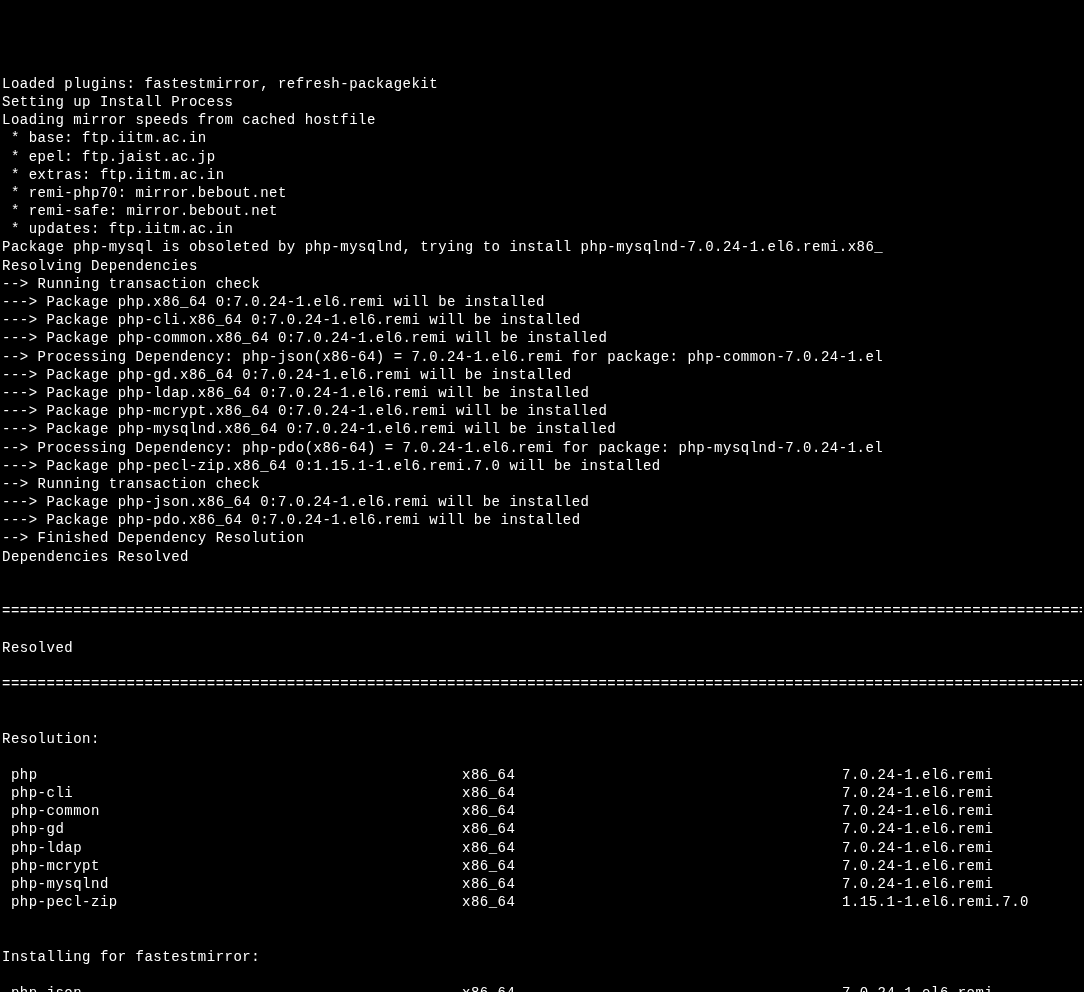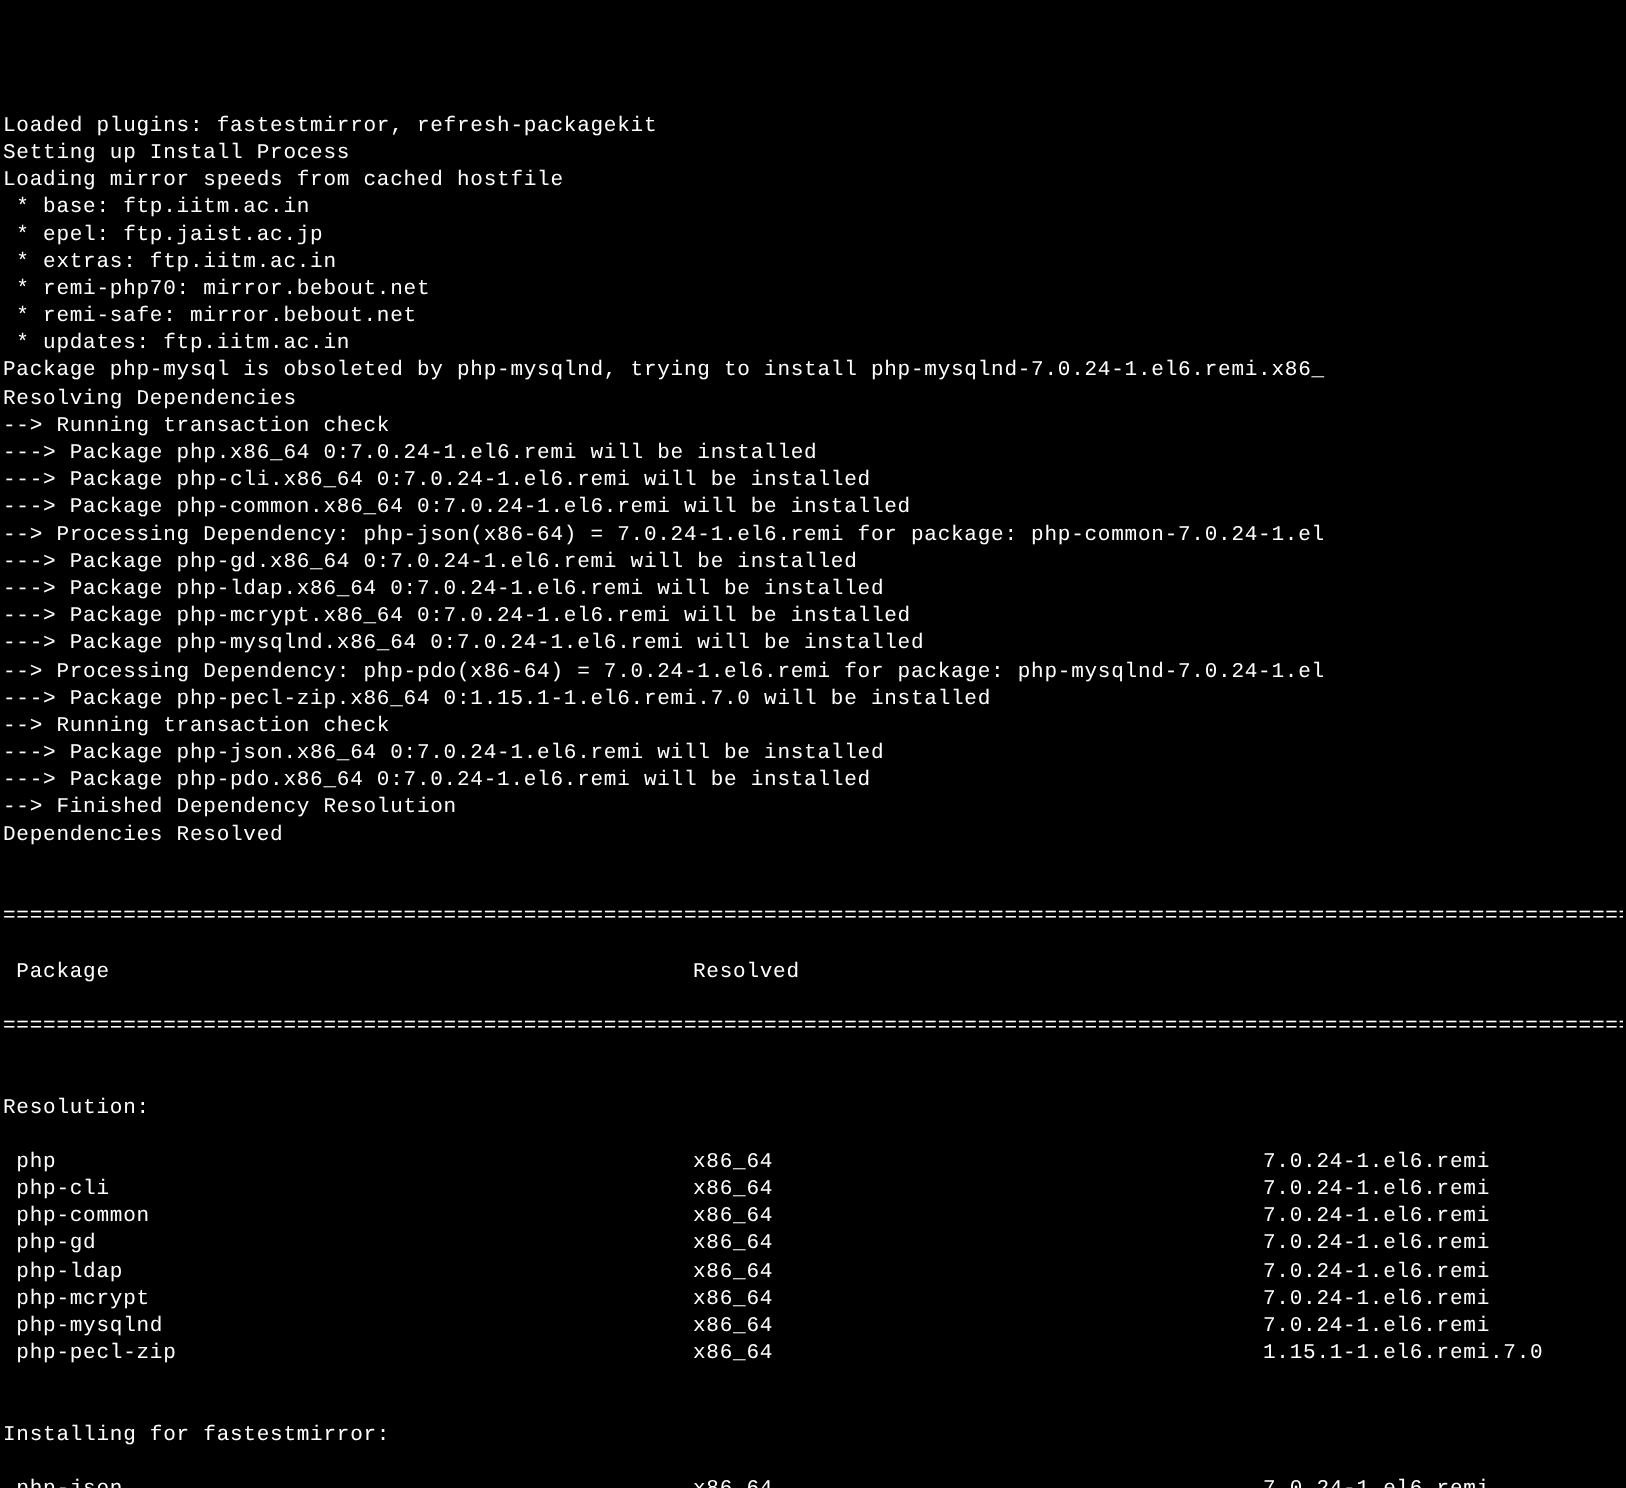--- a/index.html
+++ b/index.html
@@ -36,21 +36,20 @@
   </style>
 </head>
 <body>
 
 
 
 <div id="preamble-container"><div class="line">Loaded plugins: fastestmirror, refresh-packagekit</div><div class="line">Setting up Install Process</div><div class="line">Loading mirror speeds from cached hostfile</div><div class="line"> * base: ftp.iitm.ac.in</div><div class="line"> * epel: ftp.jaist.ac.jp</div><div class="line"> * extras: ftp.iitm.ac.in</div><div class="line"> * remi-php70: mirror.bebout.net</div><div class="line"> * remi-safe: mirror.bebout.net</div><div class="line"> * updates: ftp.iitm.ac.in</div><div class="line">Package php-mysql is obsoleted by php-mysqlnd, trying to install php-mysqlnd-7.0.24-1.el6.remi.x86_</div><div class="line">Resolving Dependencies</div><div class="line">--&gt; Running transaction check</div><div class="line">---&gt; Package php.x86_64 0:7.0.24-1.el6.remi will be installed</div><div class="line">---&gt; Package php-cli.x86_64 0:7.0.24-1.el6.remi will be installed</div><div class="line">---&gt; Package php-common.x86_64 0:7.0.24-1.el6.remi will be installed</div><div class="line">--&gt; Processing Dependency: php-json(x86-64) = 7.0.24-1.el6.remi for package: php-common-7.0.24-1.el</div><div class="line">---&gt; Package php-gd.x86_64 0:7.0.24-1.el6.remi will be installed</div><div class="line">---&gt; Package php-ldap.x86_64 0:7.0.24-1.el6.remi will be installed</div><div class="line">---&gt; Package php-mcrypt.x86_64 0:7.0.24-1.el6.remi will be installed</div><div class="line">---&gt; Package php-mysqlnd.x86_64 0:7.0.24-1.el6.remi will be installed</div><div class="line">--&gt; Processing Dependency: php-pdo(x86-64) = 7.0.24-1.el6.remi for package: php-mysqlnd-7.0.24-1.el</div><div class="line">---&gt; Package php-pecl-zip.x86_64 0:1.15.1-1.el6.remi.7.0 will be installed</div><div class="line">--&gt; Running transaction check</div><div class="line">---&gt; Package php-json.x86_64 0:7.0.24-1.el6.remi will be installed</div><div class="line">---&gt; Package php-pdo.x86_64 0:7.0.24-1.el6.remi will be installed</div><div class="line">--&gt; Finished Dependency Resolution</div><div class="line"></div><div class="line">Dependencies Resolved</div><div class="line"></div></div>
 
 <div class="sep">====================================================================================================================================</div>
 <div class="table-row">
-  <span class="col-pkg"> Package</span>
   <span class="col-ver">Resolved</span>
 </div>
 <div class="sep">====================================================================================================================================</div>
 
 <div class="line">Resolution:</div>
 <div id="installing-rows"><div class="table-row"><span class="col-pkg"> php</span><span class="col-arch">x86_64</span><span class="col-ver">7.0.24-1.el6.remi</span></div><div class="table-row"><span class="col-pkg"> php-cli</span><span class="col-arch">x86_64</span><span class="col-ver">7.0.24-1.el6.remi</span></div><div class="table-row"><span class="col-pkg"> php-common</span><span class="col-arch">x86_64</span><span class="col-ver">7.0.24-1.el6.remi</span></div><div class="table-row"><span class="col-pkg"> php-gd</span><span class="col-arch">x86_64</span><span class="col-ver">7.0.24-1.el6.remi</span></div><div class="table-row"><span class="col-pkg"> php-ldap</span><span class="col-arch">x86_64</span><span class="col-ver">7.0.24-1.el6.remi</span></div><div class="table-row"><span class="col-pkg"> php-mcrypt</span><span class="col-arch">x86_64</span><span class="col-ver">7.0.24-1.el6.remi</span></div><div class="table-row"><span class="col-pkg"> php-mysqlnd</span><span class="col-arch">x86_64</span><span class="col-ver">7.0.24-1.el6.remi</span></div><div class="table-row"><span class="col-pkg"> php-pecl-zip</span><span class="col-arch">x86_64</span><span class="col-ver">1.15.1-1.el6.remi.7.0</span></div></div>
 
 <div class="line">Installing for fastestmirror:</div>
 <div id="installing-deps-rows"><div class="table-row"><span class="col-pkg"> php-json</span><span class="col-arch">x86_64</span><span class="col-ver">7.0.24-1.el6.remi</span></div></div>
 

